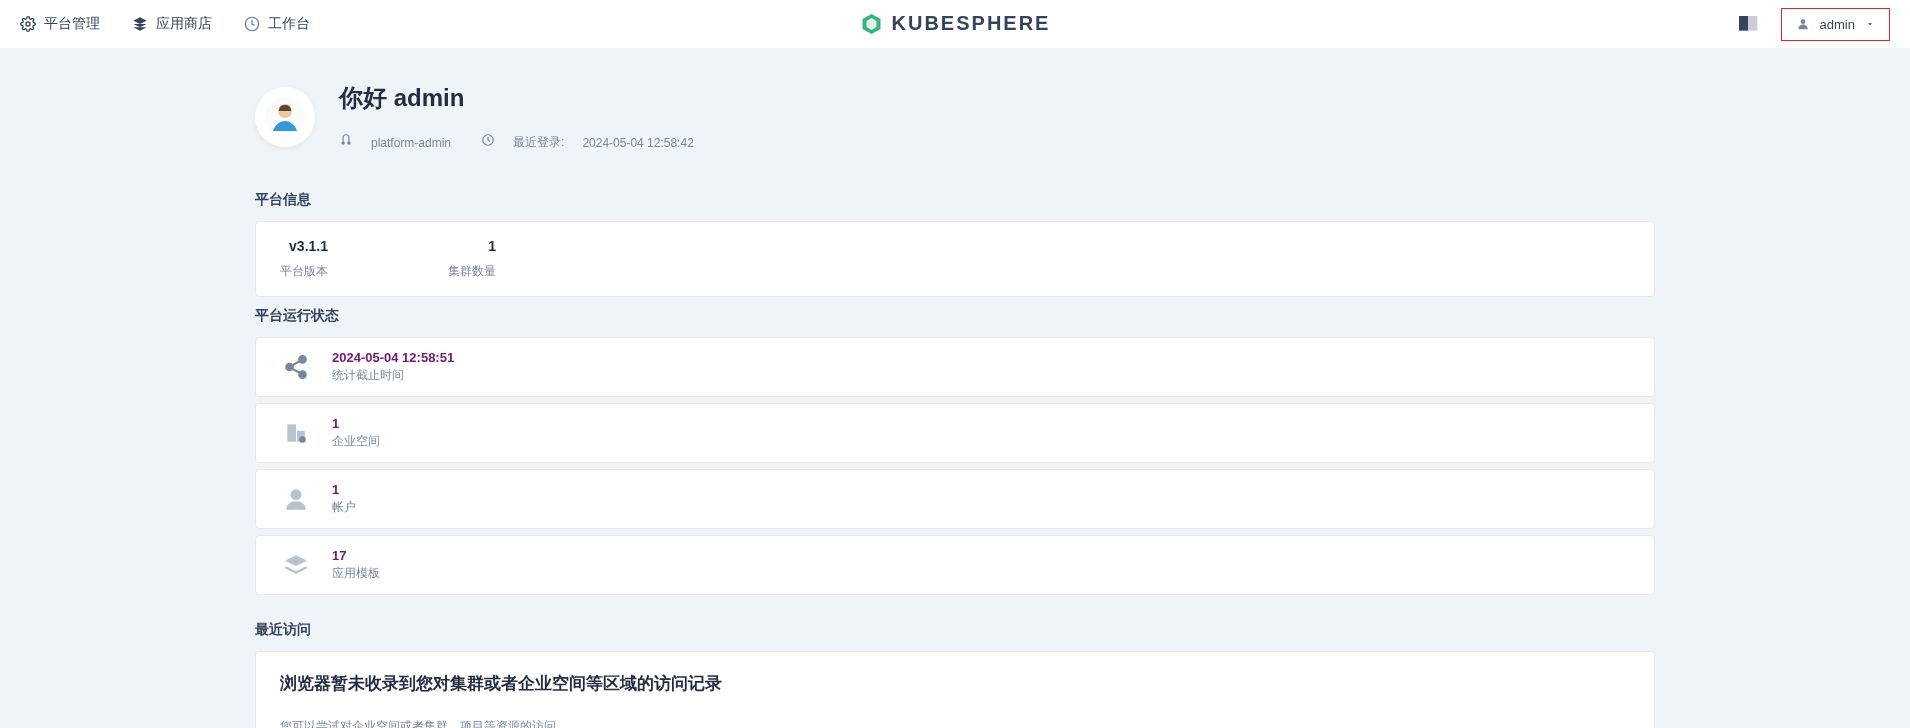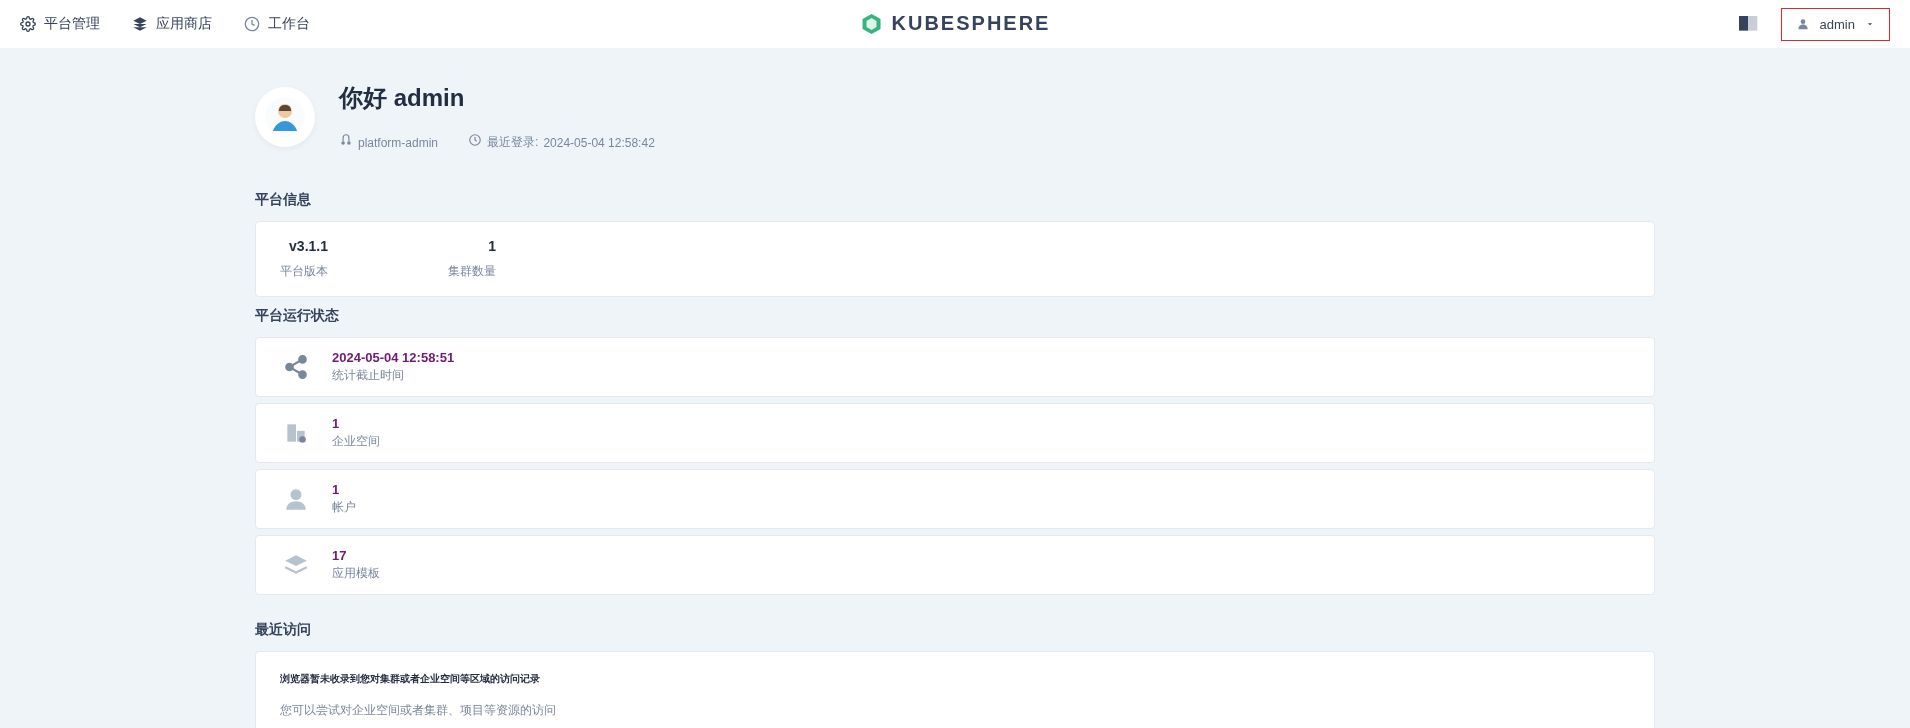--- a/index.html
+++ b/index.html
@@ -36,21 +36,21 @@
 
 .container { max-width: 1400px; margin: 0 auto; padding: 24px 0 60px; }
 .hero { display: flex; align-items: center; gap: 24px; padding: 10px 0 30px; }
 .avatar {
   width: 60px; height: 60px; border-radius: 50%;
   background: #fff; display: flex; align-items: center; justify-content: center;
   box-shadow: 0 2px 6px rgba(0,0,0,.05);
 }
 .hero-title { font-size: 24px; font-weight: 600; color: #242e42; margin-bottom: 8px; }
 .hero-meta { display: flex; gap: 30px; color: #79879c; font-size: 12px; align-items: center; }
-.hero-meta span { display: flex; align-items: center; gap: 5px; margin-top: 6px; }
+.hero-meta span { display: flex; align-items: center; gap: 18px; margin-top: 6px; }
 
 .section-title { font-size: 14px; font-weight: 600; color: #36435c; margin: 10px 0 12px; }
 .card {
   background: #fff; border: 1px solid #e3e9ef; border-radius: 4px;
   padding: 16px 24px; margin-bottom: 10px;
 }
 .grid-2x { display: flex; gap: 120px; }
 .stat-value { font-size: 14px; font-weight: 600; color: #242e42; margin-bottom: 4px; text-align: right; }
 .stat-label { font-size: 12px; color: #79879c; margin-top: 9px; }
 
@@ -60,21 +60,21 @@
   display: flex; align-items: center; gap: 20px;
 }
 .row-icon { width: 32px; height: 32px; display: flex; align-items: center; justify-content: center; }
 .row-text .value { font-size: 13px; font-weight: 600; color: #701a75; margin-bottom: 2px; }
 .row-text .label { font-size: 12px; color: #79879c; }
 
 .recent-card {
   background: #fff; border: 1px solid #e3e9ef; border-radius: 4px;
   padding: 20px 24px;
 }
-.recent-title { font-size: 10px; font-weight: 600; color: #242e42; margin-bottom: 16px; }
+.recent-title { font-size: 17px; font-weight: 600; color: #242e42; margin-bottom: 23px; }
 .recent-sub { font-size: 12px; color: #79879c; }
 .page { position: relative; min-height: 728px; }
 </style>
 </head>
 <body>
 <div class="page">
 
 <div class="topbar">
   <div class="topbar-left">
     <div class="topbar-item">

